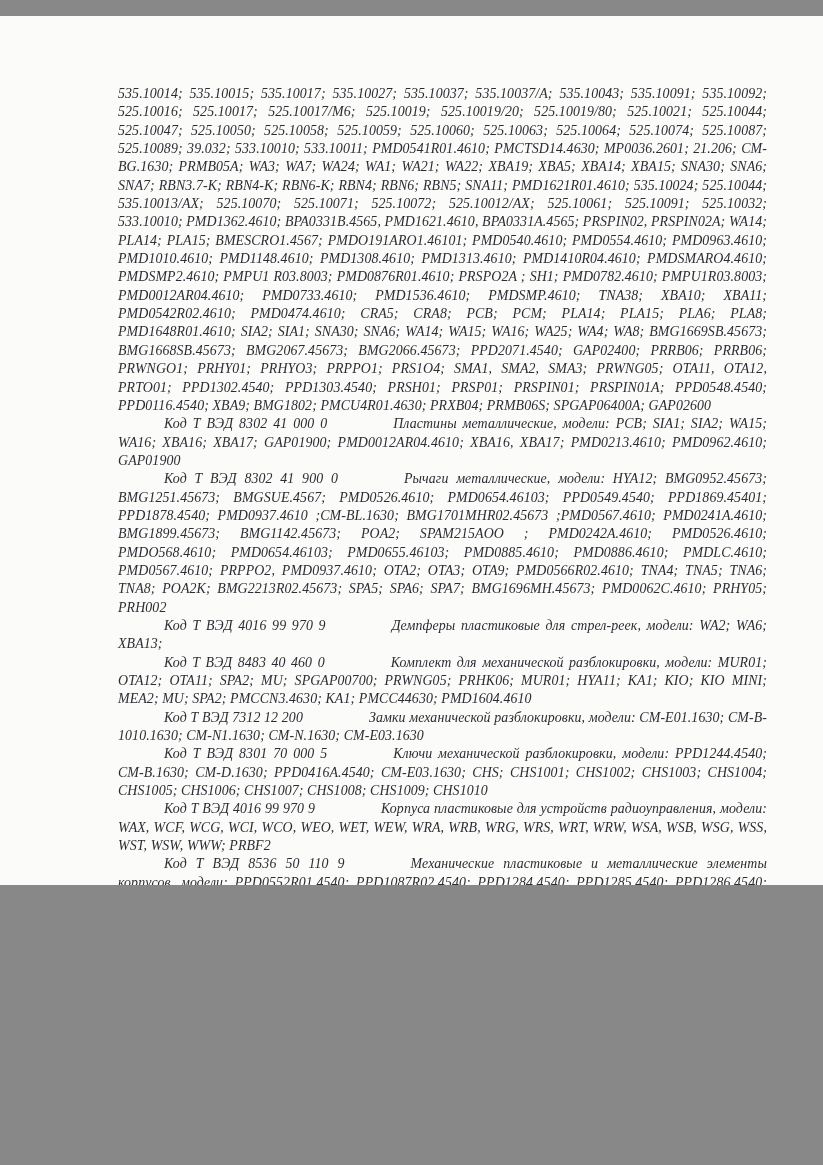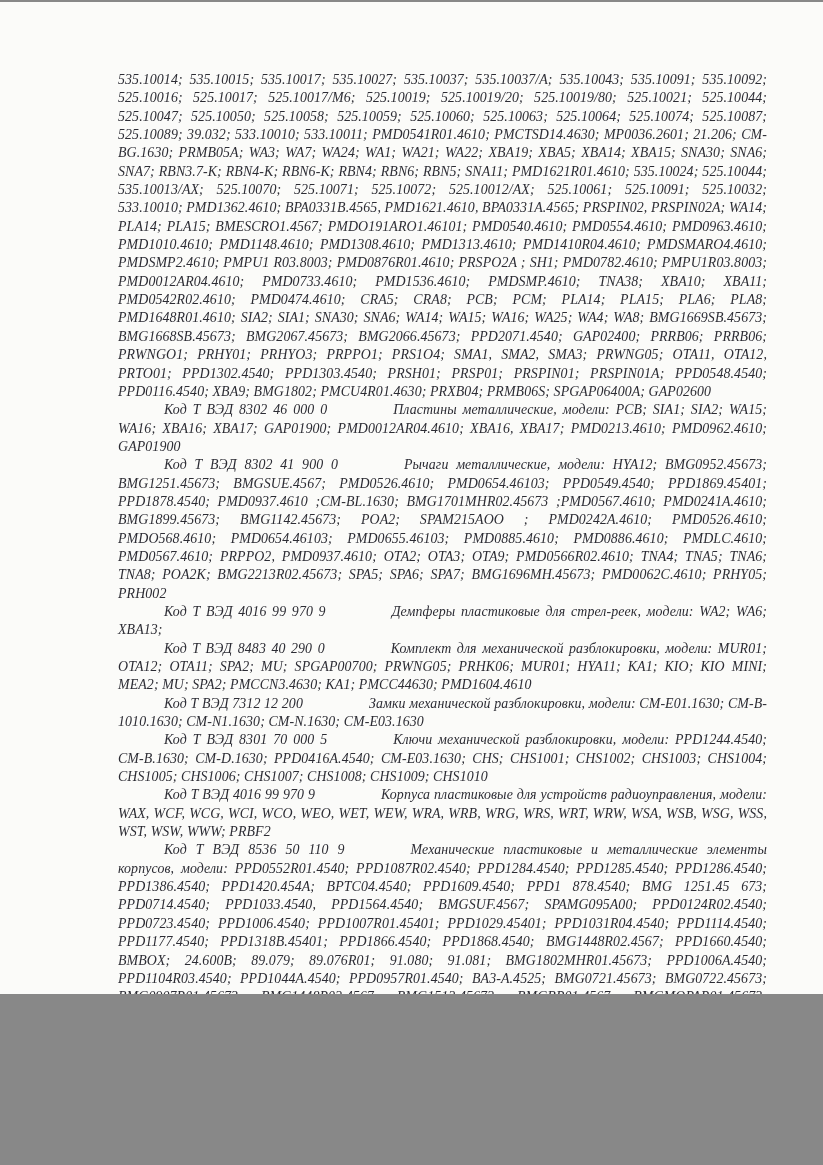--- a/index.html
+++ b/index.html
@@ -1,19 +1,19 @@
 <!DOCTYPE html>
 <html><head>
 <meta charset="utf-8">
 <style>
   html,body{margin:0;padding:0;background:#888;}
   .page{
     position:relative;
-    width:823px;height:992px;
-    margin:2px auto;
+    width:823px;height:869px;
+    margin:16px auto;
     background:#fbfbf9;
     overflow:hidden;
     font-family:"Liberation Serif", serif;
   }
   .doc{
     position:absolute;
     left:118px; right:56px; top:69px;
     color:#2c2c34;
     font-style:italic;
     font-size:13.9px;
@@ -44,24 +44,24 @@
   .sig-svg{position:absolute; left:478px; top:1028px;}
 </style>
 </head>
 <body>
 
 <div class="page">
 
   <div class="doc">
     <p class="cont">535.10014; 535.10015; 535.10017; 535.10027; 535.10037; 535.10037/А; 535.10043; 535.10091; 535.10092; 525.10016; 525.10017; 525.10017/М6; 525.10019; 525.10019/20; 525.10019/80; 525.10021; 525.10044; 525.10047; 525.10050; 525.10058; 525.10059; 525.10060; 525.10063; 525.10064; 525.10074; 525.10087; 525.10089; 39.032; 533.10010; 533.10011; PMD0541R01.4610; PMCTSD14.4630; MP0036.2601; 21.206; CM-BG.1630; PRMB05A; WA3; WA7; WA24; WA1; WA21; WA22; XBA19; XBA5; XBA14; XBA15; SNA30; SNA6; SNA7; RBN3.7-K; RBN4-K; RBN6-K; RBN4; RBN6; RBN5; SNA11; PMD1621R01.4610; 535.10024; 525.10044; 535.10013/AX; 525.10070; 525.10071; 525.10072; 525.10012/AX; 525.10061; 525.10091; 525.10032; 533.10010; PMD1362.4610; BPA0331B.4565, PMD1621.4610, BPA0331A.4565; PRSPIN02, PRSPIN02A; WA14; PLA14; PLA15; BMESCRO1.4567; PMDO191ARO1.46101; PMD0540.4610; PMD0554.4610; PMD0963.4610; PMD1010.4610; PMD1148.4610; PMD1308.4610; PMD1313.4610; PMD1410R04.4610; PMDSMARO4.4610; PMDSMP2.4610; PMPU1 R03.8003; PMD0876R01.4610; PRSPO2A ; SH1; PMD0782.4610; PMPU1R03.8003; PMD0012AR04.4610; PMD0733.4610; PMD1536.4610; PMDSMP.4610; TNA38; XBA10; XBA11; PMD0542R02.4610; PMD0474.4610; CRA5; CRA8; PCB; PCM; PLA14; PLA15; PLA6; PLA8; PMD1648R01.4610; SIA2; SIA1; SNA30; SNA6; WA14; WA15; WA16; WA25; WA4; WA8; BMG1669SB.45673; BMG1668SB.45673; BMG2067.45673; BMG2066.45673; PPD2071.4540; GAP02400; PRRB06; PRRB06; PRWNGO1; PRHY01; PRHYO3; PRPPO1; PRS1O4; SMA1, SMA2, SMA3; PRWNG05; OTA11, OTA12, PRTO01; PPD1302.4540; PPD1303.4540; PRSH01; PRSP01; PRSPIN01; PRSPIN01A; PPD0548.4540; PPD0116.4540; XBA9; BMG1802; PMCU4R01.4630; PRXB04; PRMB06S; SPGAP06400A; GAP02600</p>
 
-    <p class="para"><span class="code">Код Т ВЭД 8302 46 000 0</span><span>Пластины металлические, модели: PCB; SIA1; SIA2; WA15; WA16; XBA16; XBA17; GAP01900; PMD0012AR04.4610; XBA16, XBA17; PMD0213.4610; PMD0962.4610; GAP01900</span></p>
+    <p class="para"><span class="code">Код Т ВЭД 8302 41 000 0</span><span>Пластины металлические, модели: PCB; SIA1; SIA2; WA15; WA16; XBA16; XBA17; GAP01900; PMD0012AR04.4610; XBA16, XBA17; PMD0213.4610; PMD0962.4610; GAP01900</span></p>
     <p class="para"><span class="code">Код Т ВЭД 8302 41 900 0</span><span>Рычаги металлические, модели: HYA12; BMG0952.45673; BMG1251.45673; BMGSUE.4567; PMD0526.4610; PMD0654.46103; PPD0549.4540; PPD1869.45401; PPD1878.4540; PMD0937.4610 ;CM-BL.1630; BMG1701MHR02.45673 ;PMD0567.4610; PMD0241A.4610; BMG1899.45673; BMG1142.45673; POA2; SPAM215AOO ; PMD0242A.4610; PMD0526.4610; PMDO568.4610; PMD0654.46103; PMD0655.46103; PMD0885.4610; PMD0886.4610; PMDLC.4610; PMD0567.4610; PRPPO2, PMD0937.4610; OTA2; OTA3; OTA9; PMD0566R02.4610; TNA4; TNA5; TNA6; TNA8; POA2K; BMG2213R02.45673; SPA5; SPA6; SPA7; BMG1696MH.45673; PMD0062C.4610; PRHY05; PRH002</span></p>
     <p class="para"><span class="code">Код Т ВЭД 4016 99 970 9</span><span>Демпферы пластиковые для стрел-реек, модели: WA2; WA6; XBA13;</span></p>
-    <p class="para"><span class="code">Код Т ВЭД 8483 40 290 0</span><span>Комплект для механической разблокировки, модели: MUR01; OTA12; OTA11; SPA2; MU; SPGAP00700; PRWNG05; PRHK06; MUR01; HYA11; KA1; KIO; KIO MINI; MEA2; MU; SPA2; PMCCN3.4630; KA1; PMCC44630; PMD1604.4610</span></p>
+    <p class="para"><span class="code">Код Т ВЭД 8483 40 460 0</span><span>Комплект для механической разблокировки, модели: MUR01; OTA12; OTA11; SPA2; MU; SPGAP00700; PRWNG05; PRHK06; MUR01; HYA11; KA1; KIO; KIO MINI; MEA2; MU; SPA2; PMCCN3.4630; KA1; PMCC44630; PMD1604.4610</span></p>
     <p class="para"><span class="code">Код Т ВЭД 7312 12 200</span><span>Замки механической разблокировки, модели: CM-E01.1630; CM-B-1010.1630; CM-N1.1630; CM-N.1630; CM-E03.1630</span></p>
     <p class="para"><span class="code">Код Т ВЭД 8301 70 000 5</span><span>Ключи механической разблокировки, модели: PPD1244.4540; CM-B.1630; CM-D.1630; PPD0416A.4540; CM-E03.1630; CHS; CHS1001; CHS1002; CHS1003; CHS1004; CHS1005; CHS1006; CHS1007; CHS1008; CHS1009; CHS1010</span></p>
     <p class="para"><span class="code">Код Т ВЭД 4016 99 970 9</span><span>Корпуса пластиковые для устройств радиоуправления, модели: WAX, WCF, WCG, WCI, WCO, WEO, WET, WEW, WRA, WRB, WRG, WRS, WRT, WRW, WSA, WSB, WSG, WSS, WST, WSW, WWW; PRBF2</span></p>
     <p class="para"><span class="code">Код Т ВЭД 8536 50 110 9</span><span>Механические пластиковые и металлические элементы корпусов, модели: PPD0552R01.4540; PPD1087R02.4540; PPD1284.4540; PPD1285.4540; PPD1286.4540; PPD1386.4540; PPD1420.454A; BPTC04.4540; PPD1609.4540; PPD1 878.4540; BMG 1251.45 673; PPD0714.4540; PPD1033.4540, PPD1564.4540; BMGSUF.4567; SPAMG095A00; PPD0124R02.4540; PPD0723.4540; PPD1006.4540; PPD1007R01.45401; PPD1029.45401; PPD1031R04.4540; PPD1114.4540; PPD1177.4540; PPD1318B.45401; PPD1866.4540; PPD1868.4540; BMG1448R02.4567; PPD1660.4540; BMBOX; 24.600B; 89.079; 89.076R01; 91.080; 91.081; BMG1802MHR01.45673; PPD1006A.4540; PPD1104R03.4540; PPD1044A.4540; PPD0957R01.4540; BA3-A.4525; BMG0721.45673; BMG0722.45673; BMG0907R01.45673; BMG1448R02.4567; BMG1512.45672; BMGBR01.4567; BMGMOPAR01.45673; BMGMOPBR01.45673; BMGTHAR06.45673; BMGWAAR01.45673; BMGWABR01.45673; BMGWALAR01.45673; BMGWALBR01.45673; BMGWPA24VR01.45673; BMGWPB24VR01.45673; BMGWPAR02.45673; BMGWPBR02.45673; MECF; PMD0042.4610; PMD0045R05.4610; PMD0857.46103;</span></p>
   </div>
 
   <div class="pageno">2</div>
 
   <svg class="stamp-svg" width="150" height="150" viewBox="0 0 150 150">
     <g fill="none" stroke="#4a5ecb">

